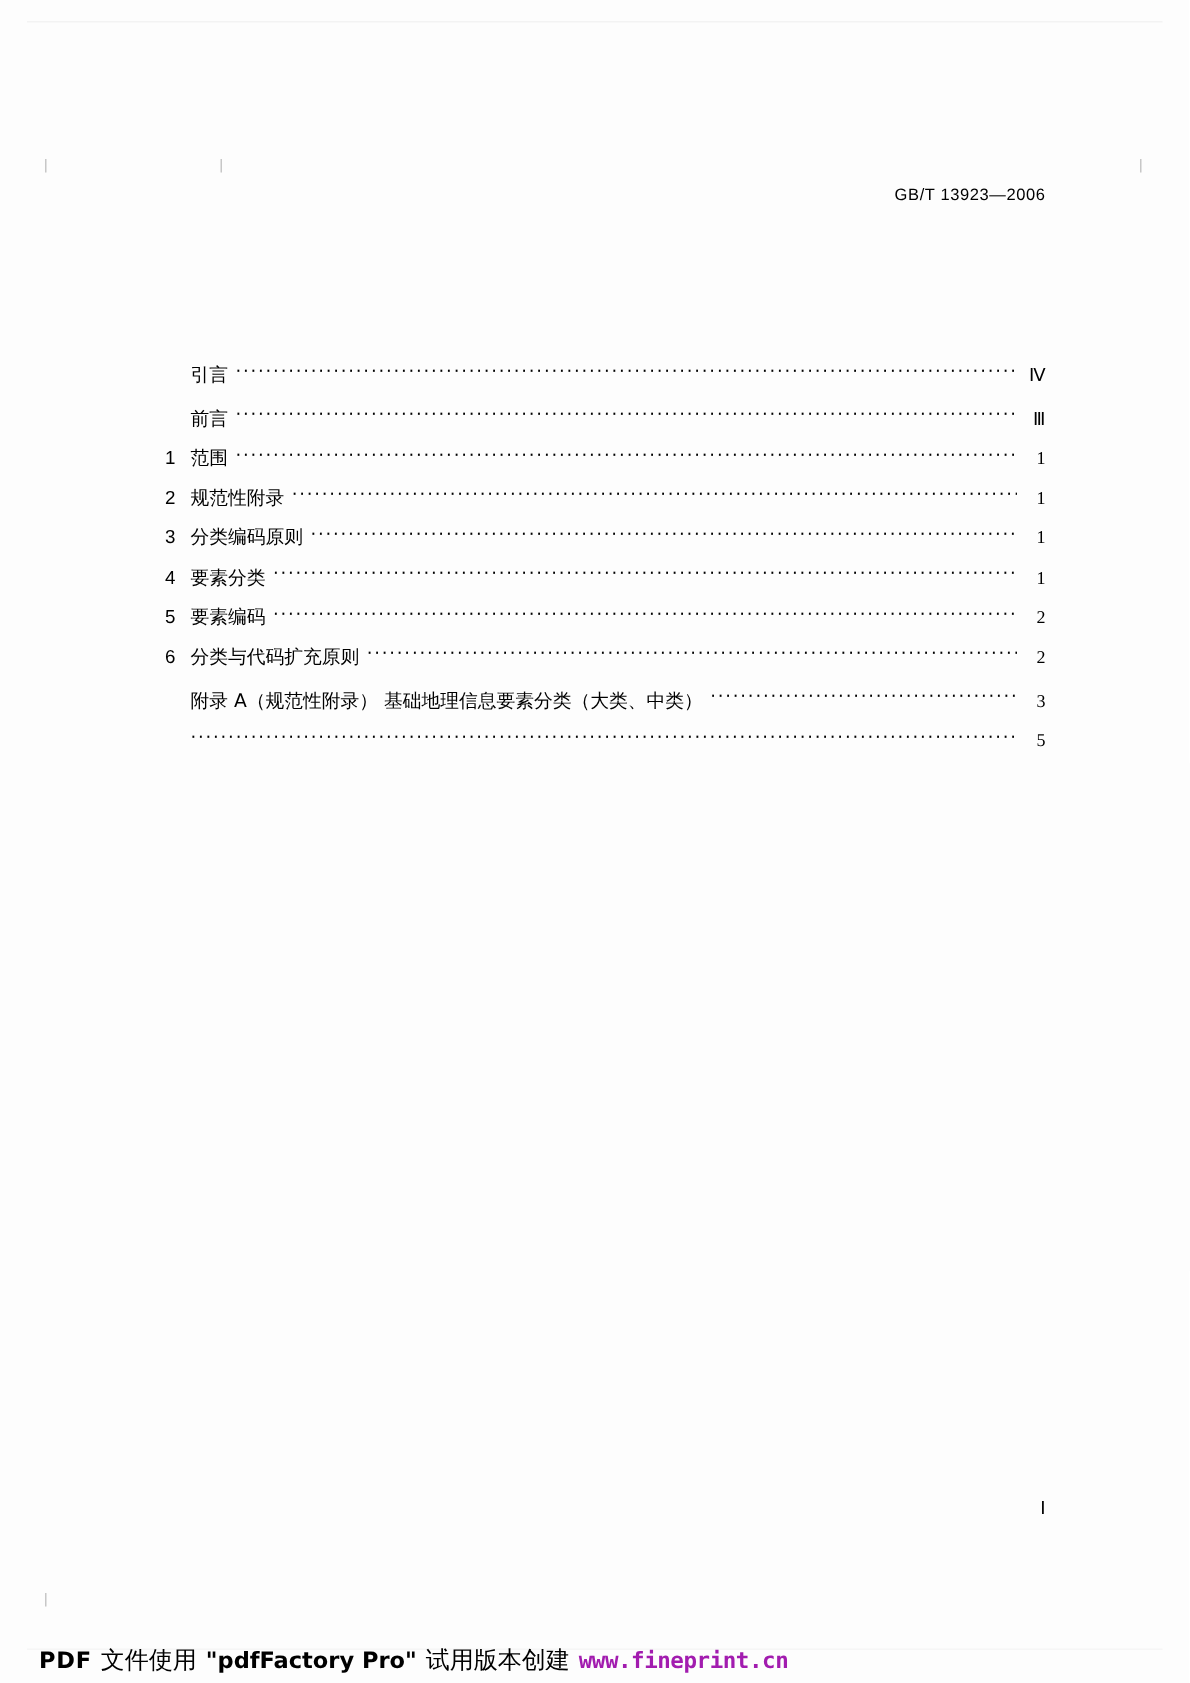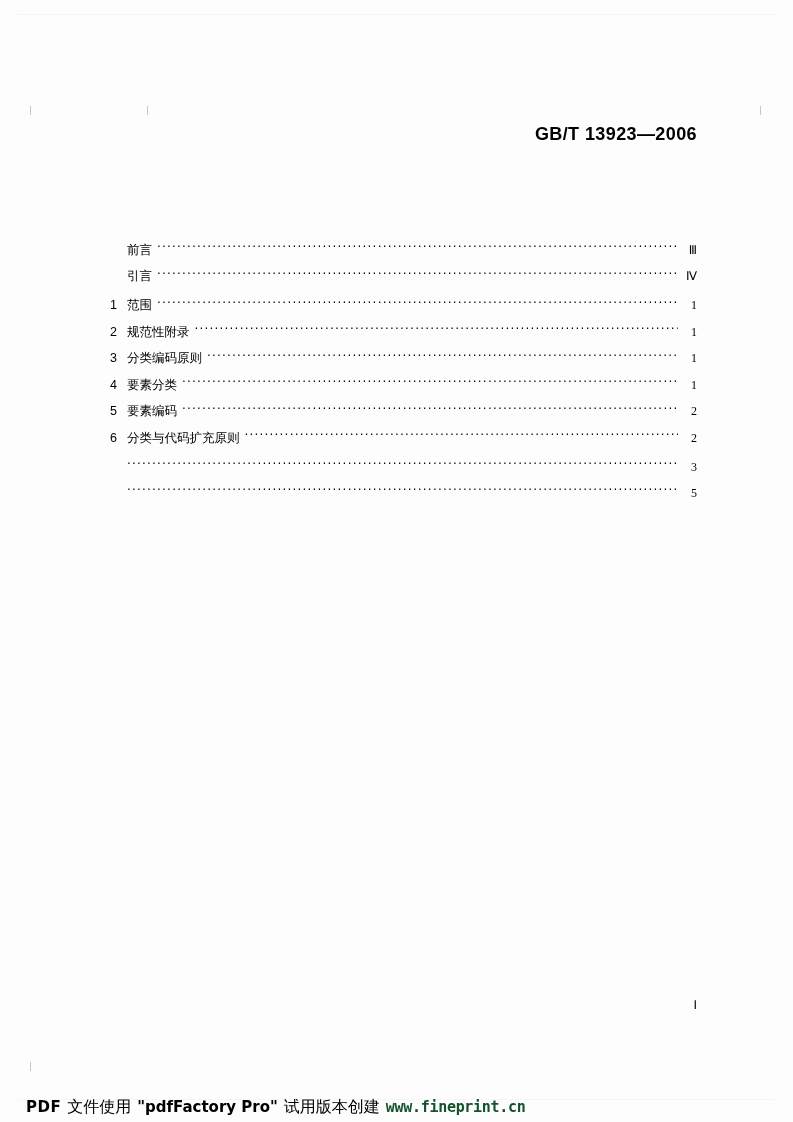--- a/index.html
+++ b/index.html
@@ -36,25 +36,24 @@
     width: 1px;
     height: 9px;
     background: #9a9a9a;
     opacity: .55;
   }
 
   .std-no {
     position: absolute;
     right: 96px;
     top: 124px;
-    font-size: 18px;
+    font-size: 11px;
     letter-spacing: .4px;
     font-family: "Liberation Sans", sans-serif;
     white-space: nowrap;
-    font-weight: bold;
   }
 
   .doc-title {
     position: absolute;
     left: 0;
     right: 0;
     top: 186px;
     text-align: center;
     font-size: 21px;
     font-weight: bold;
@@ -135,21 +134,21 @@
     align-items: baseline;
     gap: 6px;
   }
   .footer .pdf-word {
     font-weight: bold;
     letter-spacing: .5px;
   }
   .footer .zh { font-size: 16px; }
   .footer .prod { font-weight: bold; }
   .footer .url {
-    color: #14532d;
+    color: #a21caf;
     font-weight: bold;
     font-family: "DejaVu Sans Mono", "Liberation Mono", monospace;
     letter-spacing: -0.3px;
     font-size: 15px;
     text-align: right;
   }
 </style>
 </head>
 <body>
 
@@ -161,32 +160,32 @@
   <div class="tick" style="left:30px; top:106px;"></div>
   <div class="tick" style="left:147px; top:106px;"></div>
   <div class="tick" style="left:30px; top:1062px;"></div>
   <div class="tick" style="left:760px; top:106px;"></div>
 
   <div class="std-no">GB/T 13923—2006</div>
 
 
   <div class="toc">
 
+    <div class="toc-row gap-after">
+      <span class="num"></span>
+      <span class="label">引言</span>
+      <span class="leader"></span>
+      <span class="pageno">Ⅳ</span>
+    </div>
+
     <div class="toc-row">
       <span class="num"></span>
       <span class="label">前言</span>
       <span class="leader"></span>
       <span class="pageno">Ⅲ</span>
-    </div>
-
-    <div class="toc-row gap-after">
-      <span class="num"></span>
-      <span class="label">引言</span>
-      <span class="leader"></span>
-      <span class="pageno">Ⅳ</span>
     </div>
 
     <div class="toc-row">
       <span class="num">1</span>
       <span class="label">范围</span>
       <span class="leader"></span>
       <span class="pageno">1</span>
     </div>
 
     <div class="toc-row">
@@ -219,20 +218,21 @@
 
     <div class="toc-row gap-after">
       <span class="num">6</span>
       <span class="label">分类与代码扩充原则</span>
       <span class="leader"></span>
       <span class="pageno">2</span>
     </div>
 
     <div class="toc-row">
       <span class="num"></span>
+      <span class="label">附录 A（规范性附录）  基础地理信息要素分类（大类、中类）</span>
       <span class="leader"></span>
       <span class="pageno">3</span>
     </div>
 
     <div class="toc-row">
       <span class="num"></span>
       <span class="leader"></span>
       <span class="pageno">5</span>
     </div>
 

